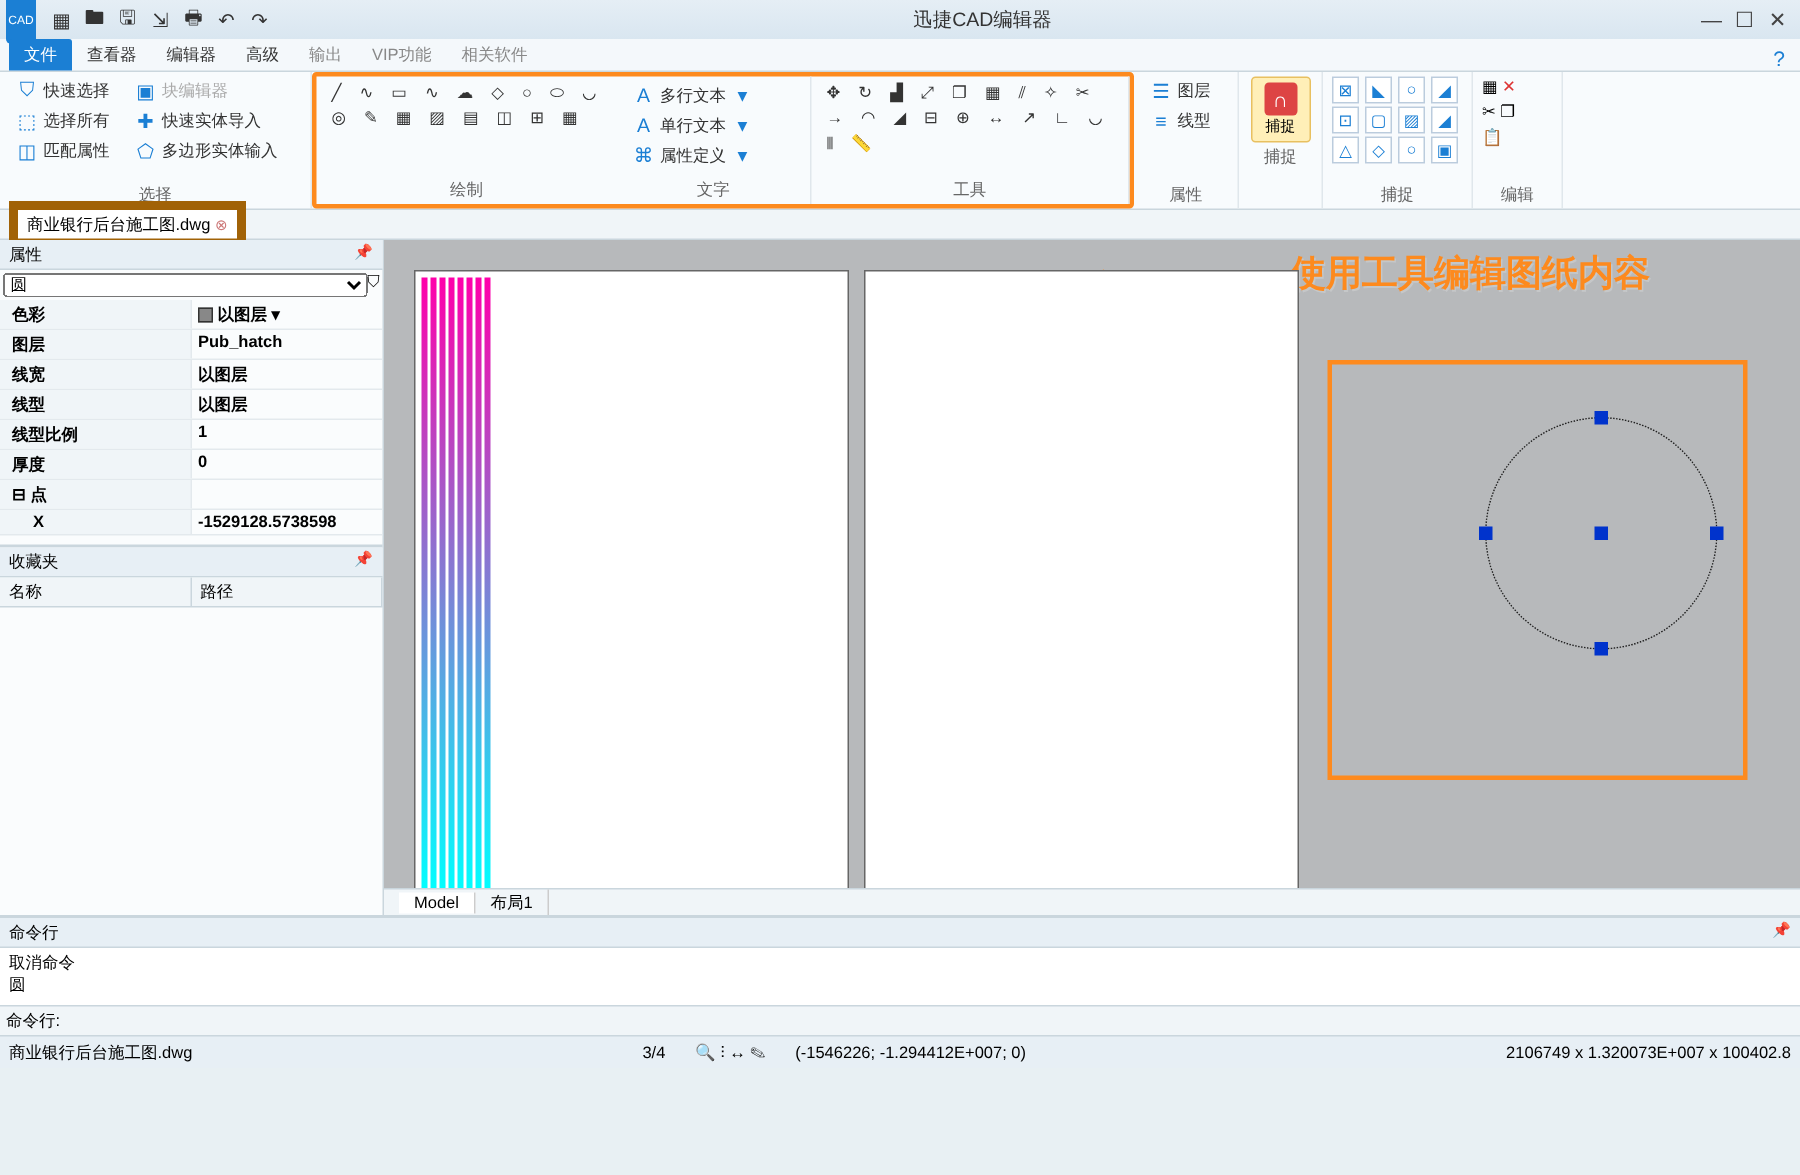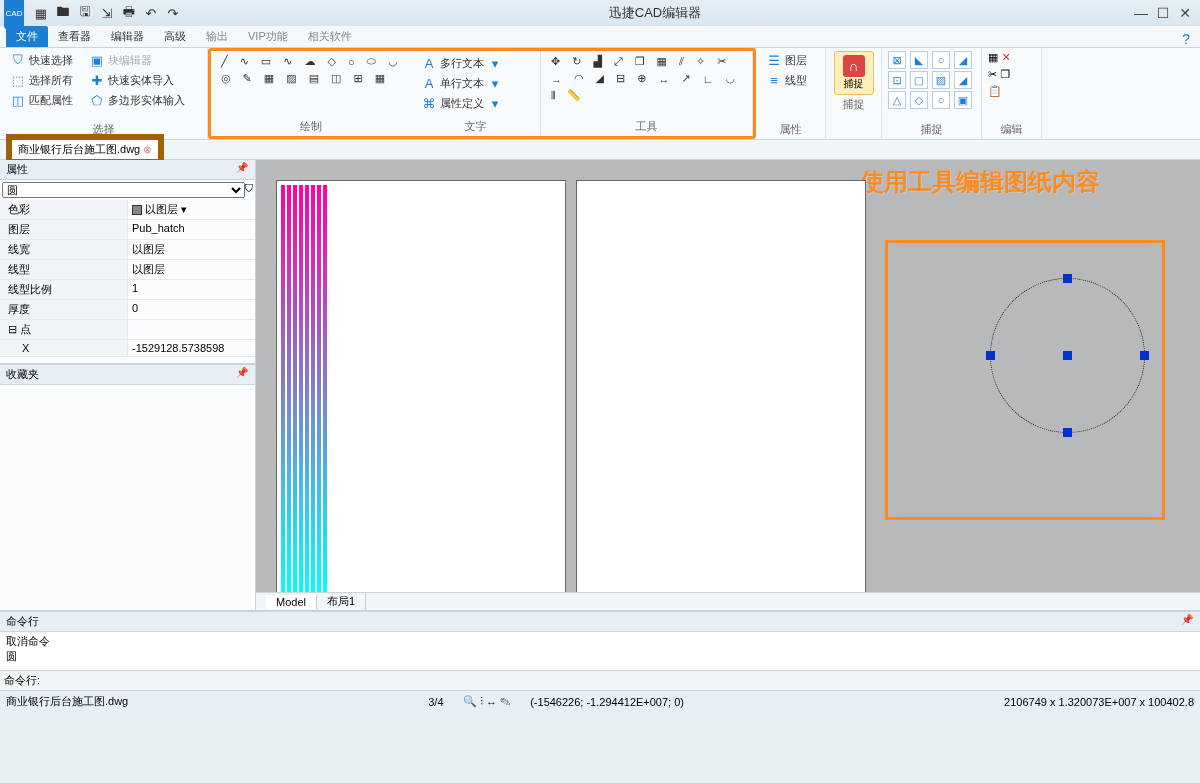--- a/index.html
+++ b/index.html
@@ -24,21 +24,21 @@
 .highlight-box { border: 3px solid #fd8a1e; border-radius: 3px; }
 .filetabs { height: 20px; background: #f0f5f8; border-bottom: 1px solid #cad6dd; display: flex; align-items: center; padding-left: 6px; gap: 6px; }
 .filetabs .ft { padding: 2px 6px; background: #fff; border: 6px solid #a16207; font-size: 11px; }
 .filetabs .x { color: #c77; font-size: 10px; margin-left: 3px; }
 .content { display: flex; height: 450px; }
 .side { width: 256px; display: flex; flex-direction: column; border-right: 1px solid #cad6dd; background: #fafcfd; }
 .panel-title { background: #e7eff5; border-bottom: 1px solid #cad6dd; padding: 2px 6px; display: flex; }
 .pin { margin-left: auto; font-size: 10px; }
 .prop-sel { display: flex; padding: 2px; }
 .prop-sel select { flex: 1; font-size: 11px; }
-.prop-grid { flex: 0 0 auto; }
+.prop-grid { flex: 0 0 auto; font-weight: bold; }
 .prop-row { display: flex; border-bottom: 1px solid #e3e9ed; font-size: 11px; }
 .prop-row .k { width: 128px; padding: 2px 8px; background: #f0f5f8; border-right: 1px solid #e3e9ed; }
 .prop-row .v { flex: 1; padding: 2px 4px; }
 .swatch { width: 10px; height: 10px; background: #888; border: 1px solid #333; display: inline-block; vertical-align: middle; margin-right: 3px; }
 .fav { flex: 1; border-top: 2px solid #cad6dd; margin-top: 6px; }
 .fav-head { display: flex; border-bottom: 1px solid #cad6dd; }
 .fav-head div { padding: 2px 6px; border-right: 1px solid #cad6dd; background: #f0f5f8; flex: 1; }
 .canvas-wrap { flex: 1; display: flex; flex-direction: column; }
 .canvas { flex: 1; background: #b7b9bb; position: relative; overflow: hidden; }
 .anno { position: absolute; top: 6px; right: 100px; color: #fd8a1e; font-size: 24px; font-weight: bold; text-shadow: 1px 1px 0 #fff3; }
@@ -307,20 +307,24 @@
       <div class="prop-row">
           <div class="k" style="padding-left:22px">X</div>
           <div class="v">-1529128.5738598</div>
         </div>
     </div>
     <div class="fav">
       <div class="panel-title">
           <span>收藏夹</span>
           <span class="pin">📌</span>
         </div>
+      <div class="fav-head">
+          <div>名称</div>
+          <div>路径</div>
+        </div>
     </div>
   </div>
 
   <div class="canvas-wrap">
     <div class="canvas">
       <div class="anno">使用工具编辑图纸内容</div>
       <div class="arrow"></div>
       <div class="dwg" style="left:20px;top:20px;width:290px;height:420px">
         <div class="bars">
             <div class="bar"></div>

